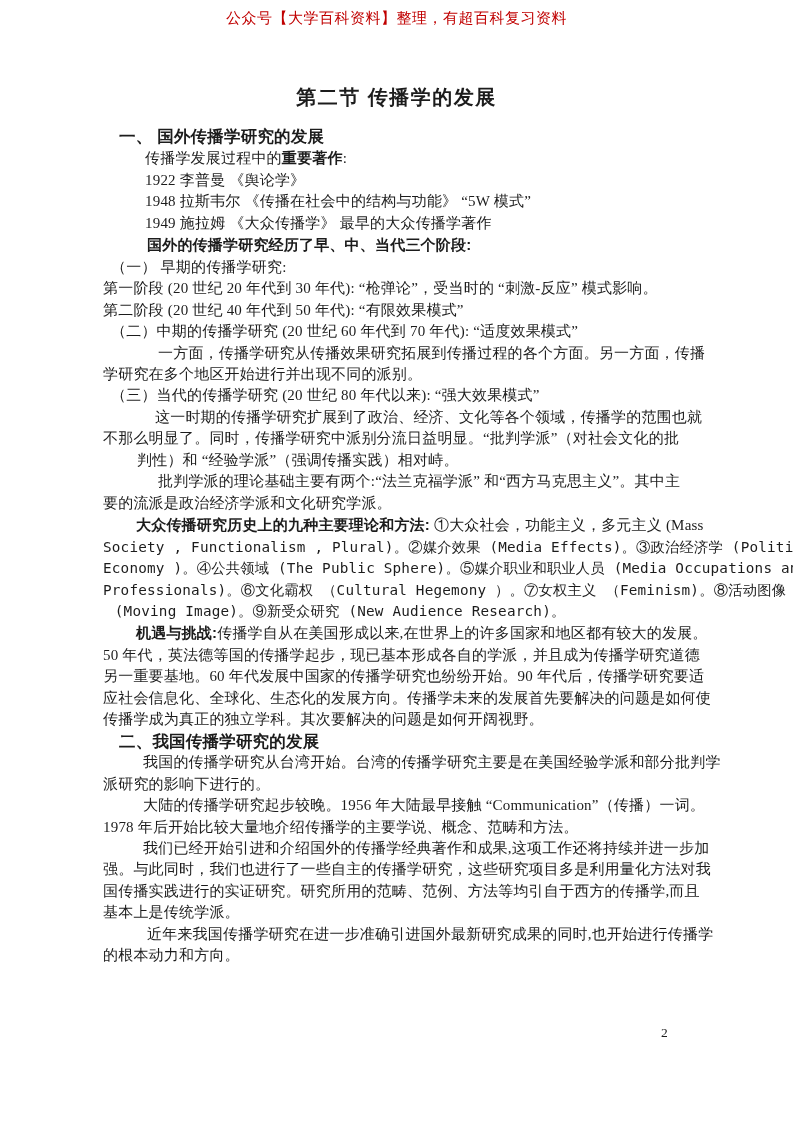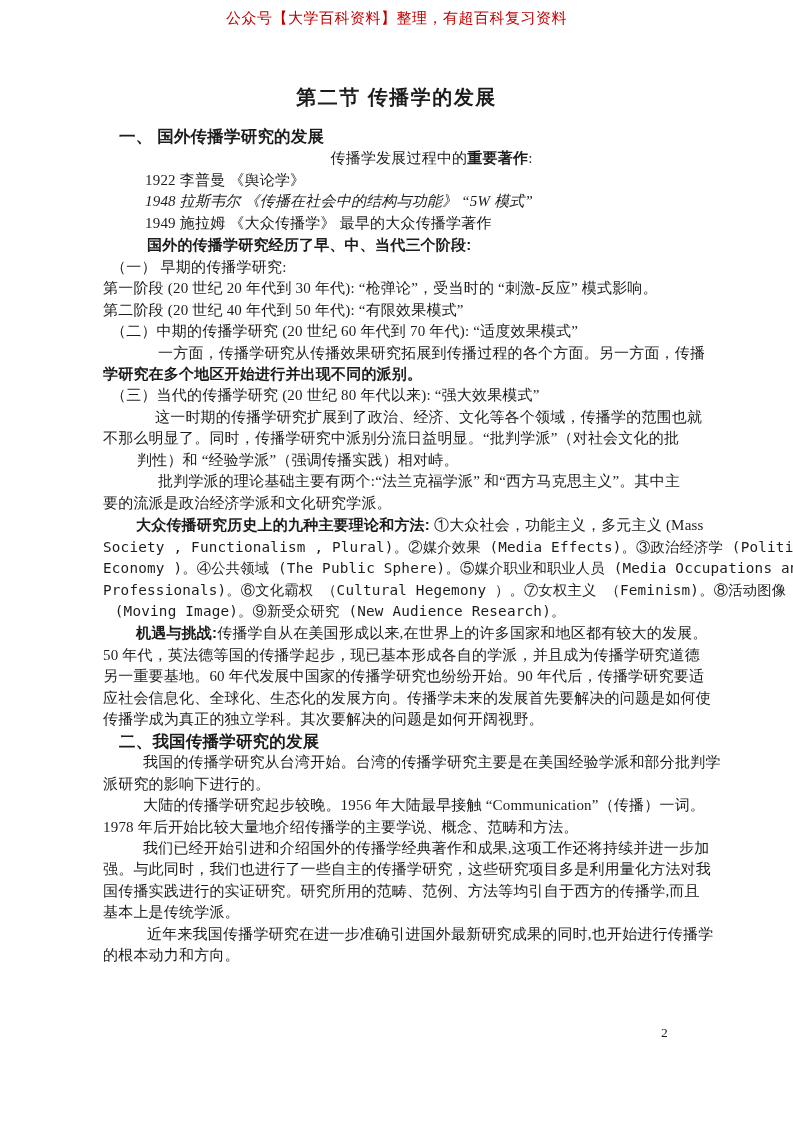--- a/index.html
+++ b/index.html
@@ -32,31 +32,31 @@
 </style>
 </head>
 <body style="background: rgb(255, 255, 255); color: rgb(28, 28, 28);">
 
 <div class="header-note" style="color: rgb(192, 0, 0);">公众号【大学百科资料】整理，有超百科复习资料</div>
 
 <div class="page-title">第二节 传播学的发展</div>
 
 <div class="content" id="doc-lines">
     <div class="line h" style="padding-left: 16px;"><span class="b">一、 国外传播学研究的发展</span></div>
-    <div class="line" style="padding-left: 42px; text-align: center;"><span>传播学发展过程中的</span><span class="b">重要著作</span><span>:</span></div>
+    <div class="line" style="padding-left: 42px;"><span>传播学发展过程中的</span><span class="b">重要著作</span><span>:</span></div>
     <div class="line" style="padding-left: 42px;"><span>1922 李普曼 《舆论学》</span></div>
-    <div class="line" style="padding-left: 42px; font-style: italic;"><span>1948 拉斯韦尔 《传播在社会中的结构与功能》 “5W 模式”</span></div>
+    <div class="line" style="padding-left: 42px;"><span>1948 拉斯韦尔 《传播在社会中的结构与功能》 “5W 模式”</span></div>
     <div class="line" style="padding-left: 42px;"><span>1949 施拉姆 《大众传播学》 最早的大众传播学著作</span></div>
     <div class="line" style="padding-left: 44px;"><span class="b">国外的传播学研究经历了早、中、当代三个阶段:</span></div>
     <div class="line" style="padding-left: 8px;"><span>（一） 早期的传播学研究:</span></div>
     <div class="line" style="padding-left: 0px;"><span>第一阶段 (20 世纪 20 年代到 30 年代): “枪弹论”，受当时的 “刺激-反应” 模式影响。</span></div>
     <div class="line" style="padding-left: 0px;"><span>第二阶段 (20 世纪 40 年代到 50 年代): “有限效果模式”</span></div>
     <div class="line" style="padding-left: 8px;"><span>（二）中期的传播学研究 (20 世纪 60 年代到 70 年代): “适度效果模式”</span></div>
     <div class="line" style="padding-left: 55px;"><span>一方面，传播学研究从传播效果研究拓展到传播过程的各个方面。另一方面，传播</span></div>
-    <div class="line" style="padding-left: 0px; font-weight: bold;"><span>学研究在多个地区开始进行并出现不同的派别。</span></div>
+    <div class="line" style="padding-left: 0px;"><span>学研究在多个地区开始进行并出现不同的派别。</span></div>
     <div class="line" style="padding-left: 8px;"><span>（三）当代的传播学研究 (20 世纪 80 年代以来): “强大效果模式”</span></div>
     <div class="line" style="padding-left: 52px;"><span>这一时期的传播学研究扩展到了政治、经济、文化等各个领域，传播学的范围也就</span></div>
     <div class="line" style="padding-left: 0px;"><span>不那么明显了。同时，传播学研究中派别分流日益明显。“批判学派”（对社会文化的批</span></div>
     <div class="line" style="padding-left: 0px; margin-left: 34px;"><span>判性）和 “经验学派”（强调传播实践）相对峙。</span></div>
     <div class="line" style="padding-left: 55px;"><span>批判学派的理论基础主要有两个:“法兰克福学派” 和“西方马克思主义”。其中主</span></div>
     <div class="line" style="padding-left: 0px;"><span>要的流派是政治经济学派和文化研究学派。</span></div>
     <div class="line" style="padding-left: 33px;"><span class="b">大众传播研究历史上的九种主要理论和方法:</span><span> ①大众社会，功能主义，多元主义 (Mass</span></div>
     <div class="line mono" style="padding-left: 0px;"><span>Society , Functionalism , Plural)。②媒介效果 (Media Effects)。③政治经济学 (Political</span></div>
     <div class="line mono" style="padding-left: 0px;"><span>Economy )。④公共领域 (The Public Sphere)。⑤媒介职业和职业人员 (Media Occupations and</span></div>
     <div class="line mono" style="padding-left: 0px;"><span>Professionals)。⑥文化霸权 （Cultural Hegemony ）。⑦女权主义 （Feminism)。⑧活动图像</span></div>

